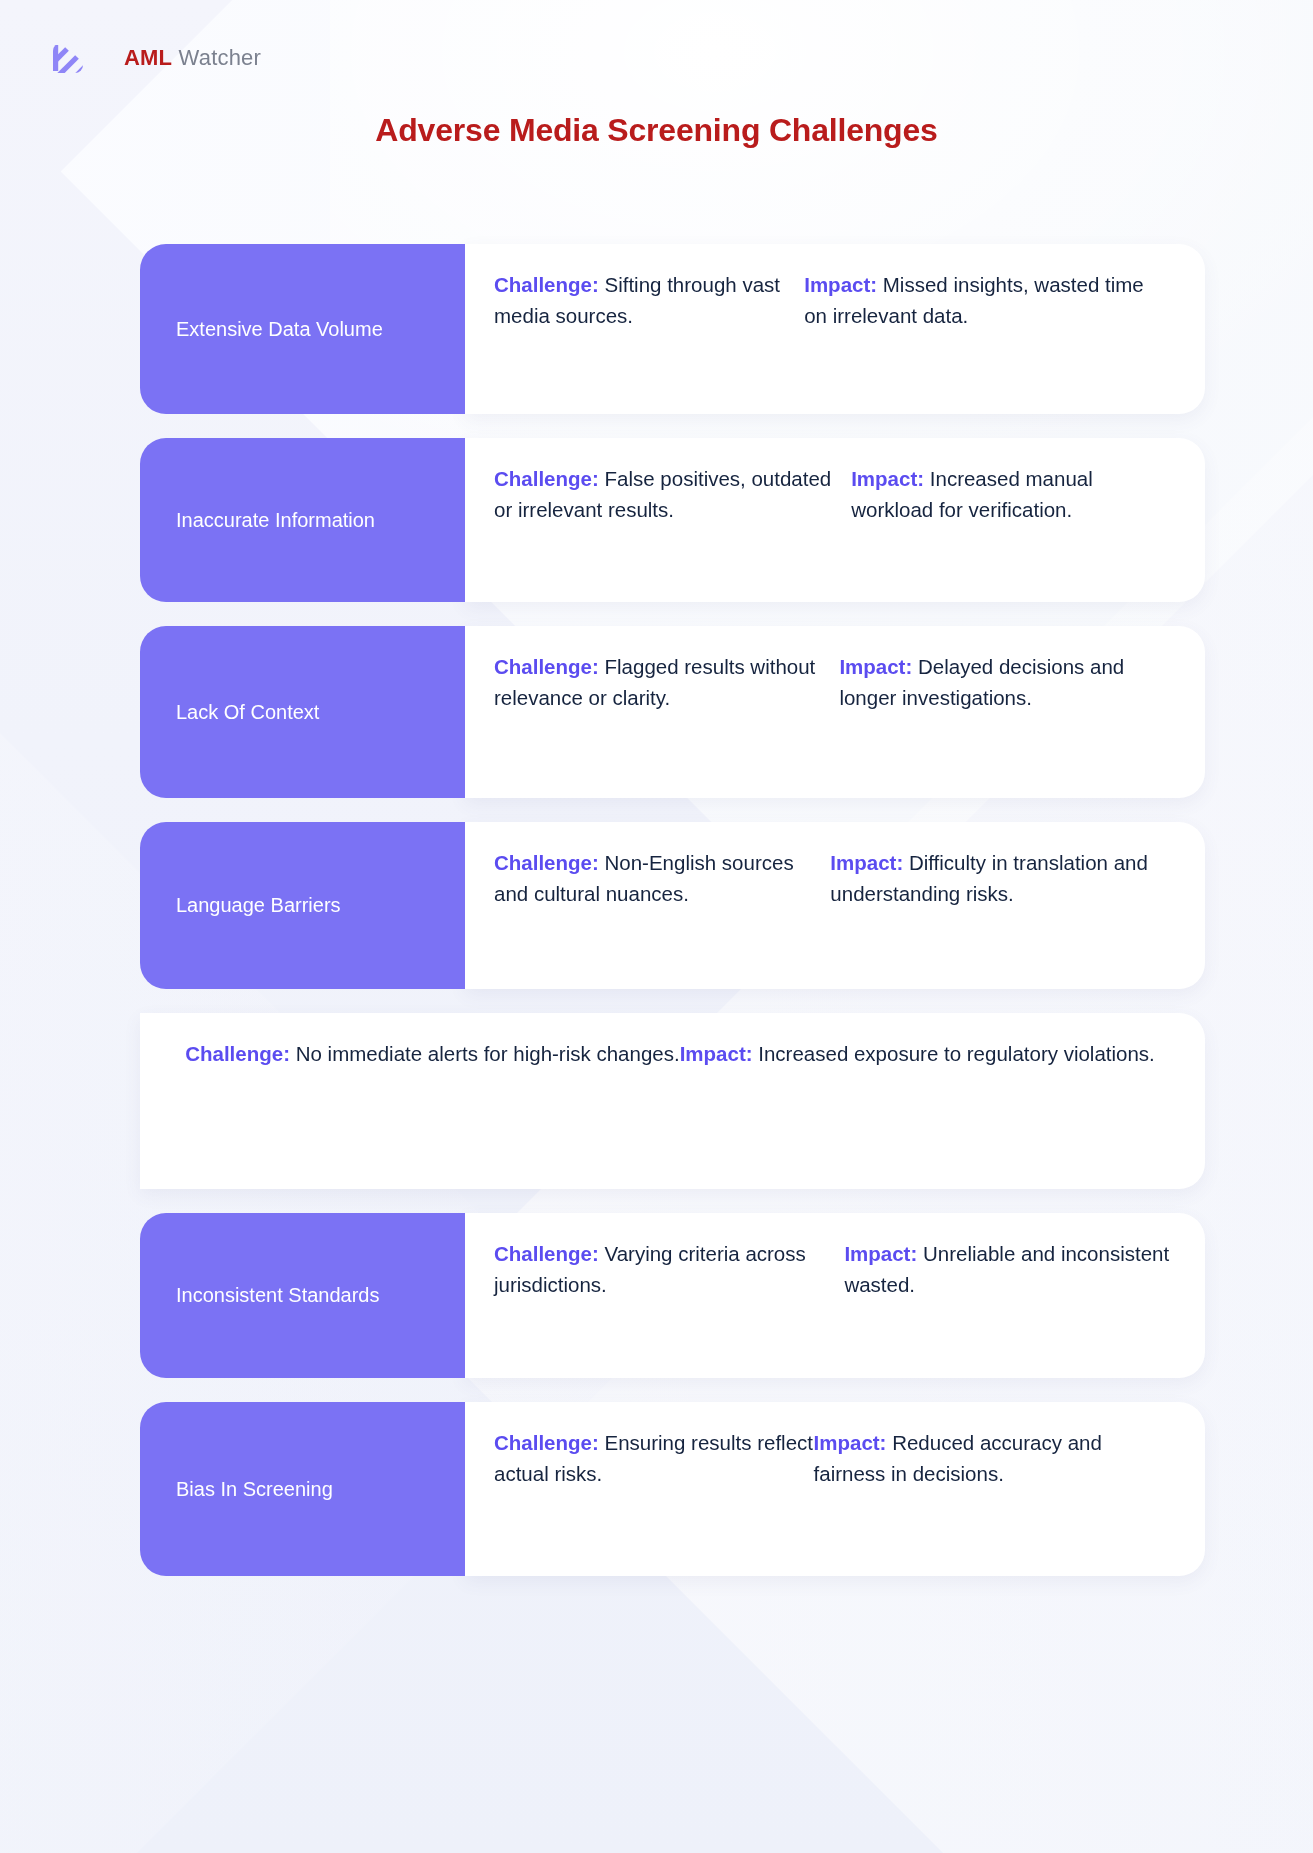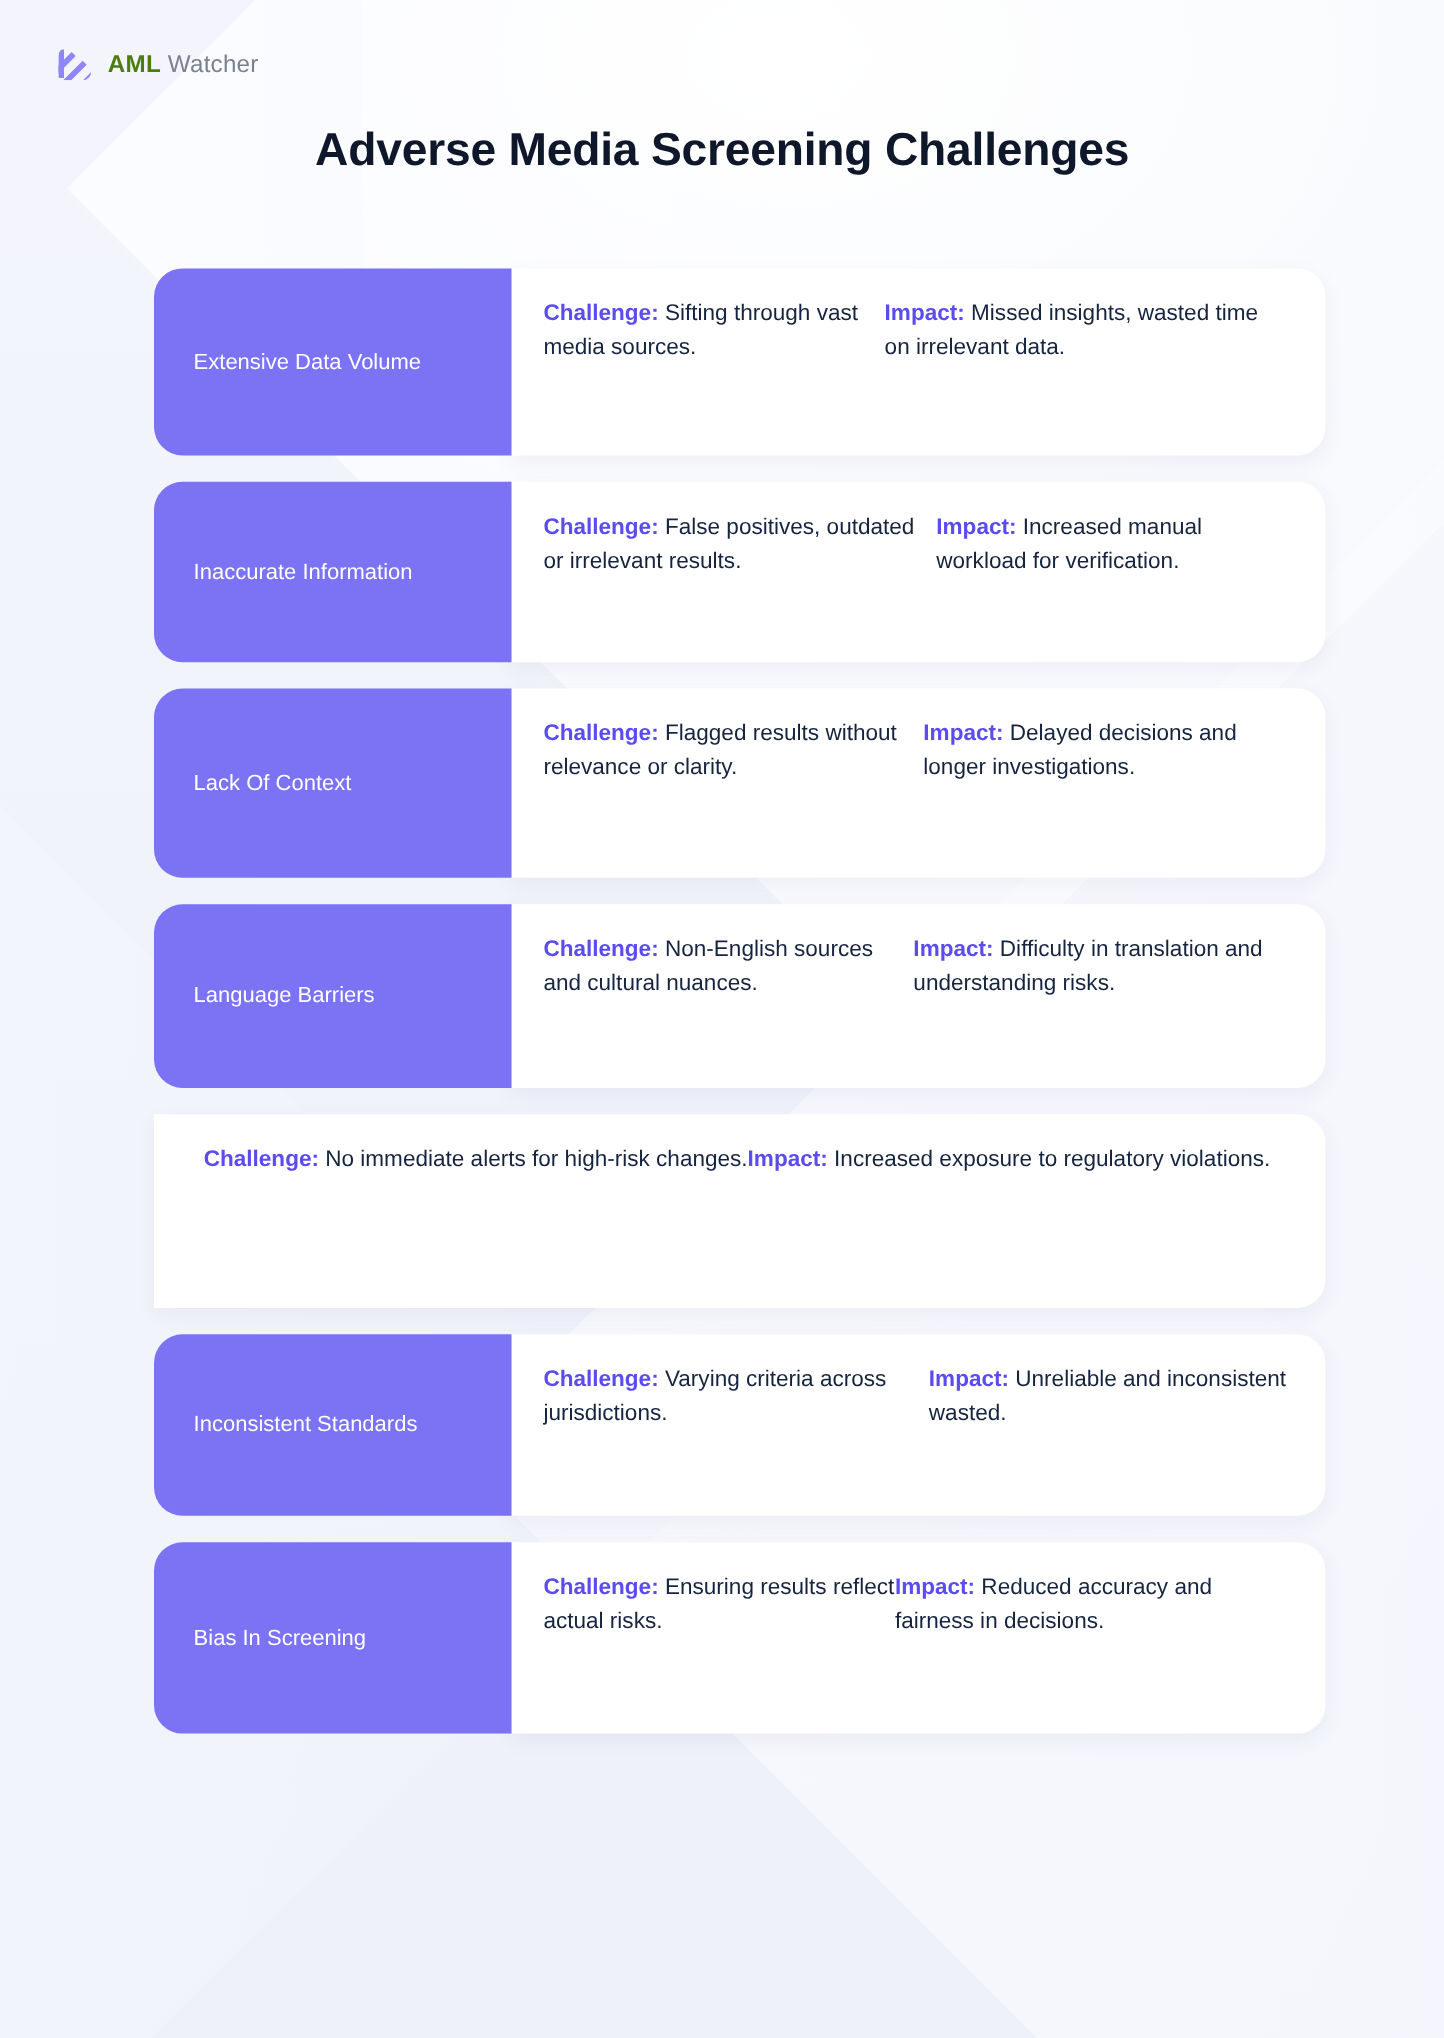--- a/index.html
+++ b/index.html
@@ -86,37 +86,38 @@
     display: block;
   }
   .brand-text {
     font-size: 22px;
     letter-spacing: .2px;
     color: #6b7280;
     white-space: nowrap;
   }
   .brand-text .b-strong {
     font-weight: 700;
-    color: #4d7c0f;
+    color: #b91c1c;
+    margin-left: 26px;
   }
   .brand-text .b-light {
     font-weight: 400;
     color: #7b818f;
   }
 
   .page-title {
     position: absolute;
     top: 112px;
     left: 0;
     width: 1313px;
     text-align: center;
-    font-size: 42px;
+    font-size: 32px;
     font-weight: 700;
     letter-spacing: -0.2px;
-    color: #0f172a;
+    color: #b91c1c;
   }
 
   
   .rows {
     position: absolute;
     top: 244px;
     left: 140px;
     width: 1065px;
   }
   .row {

